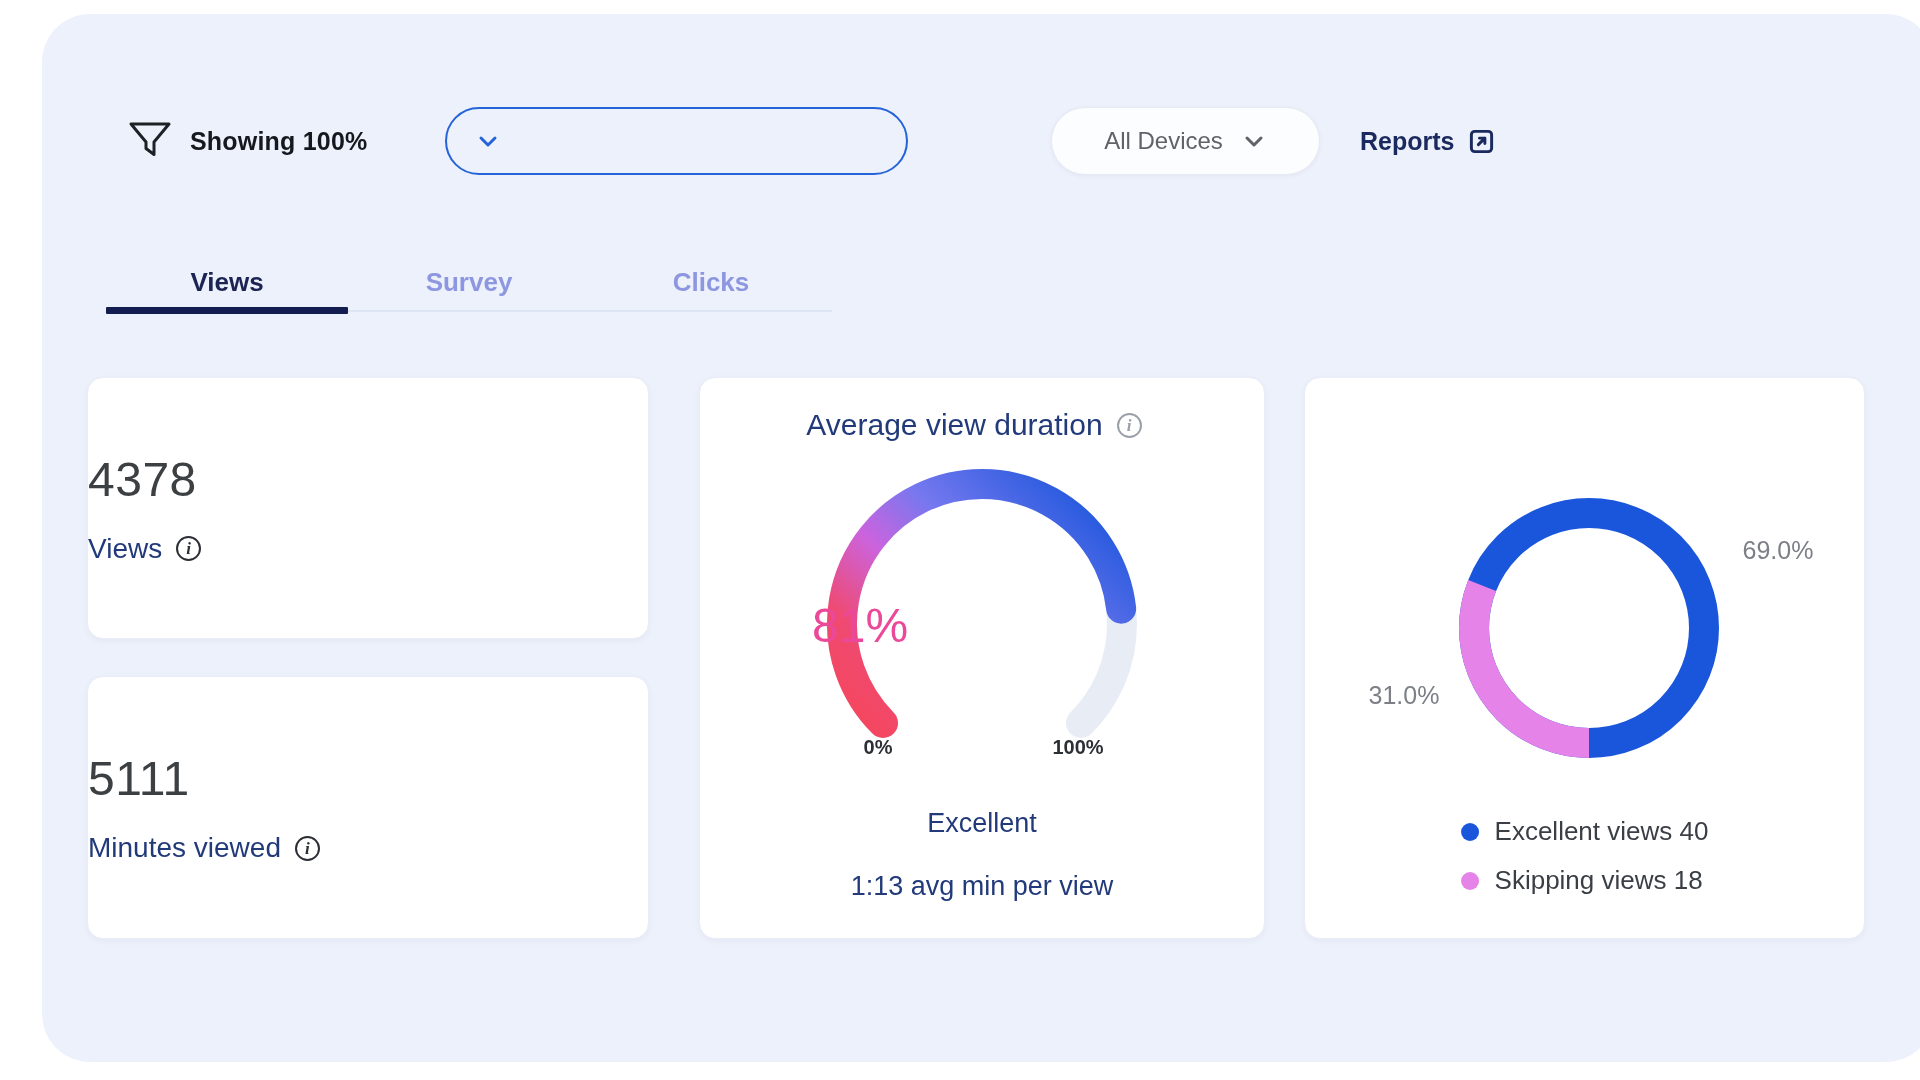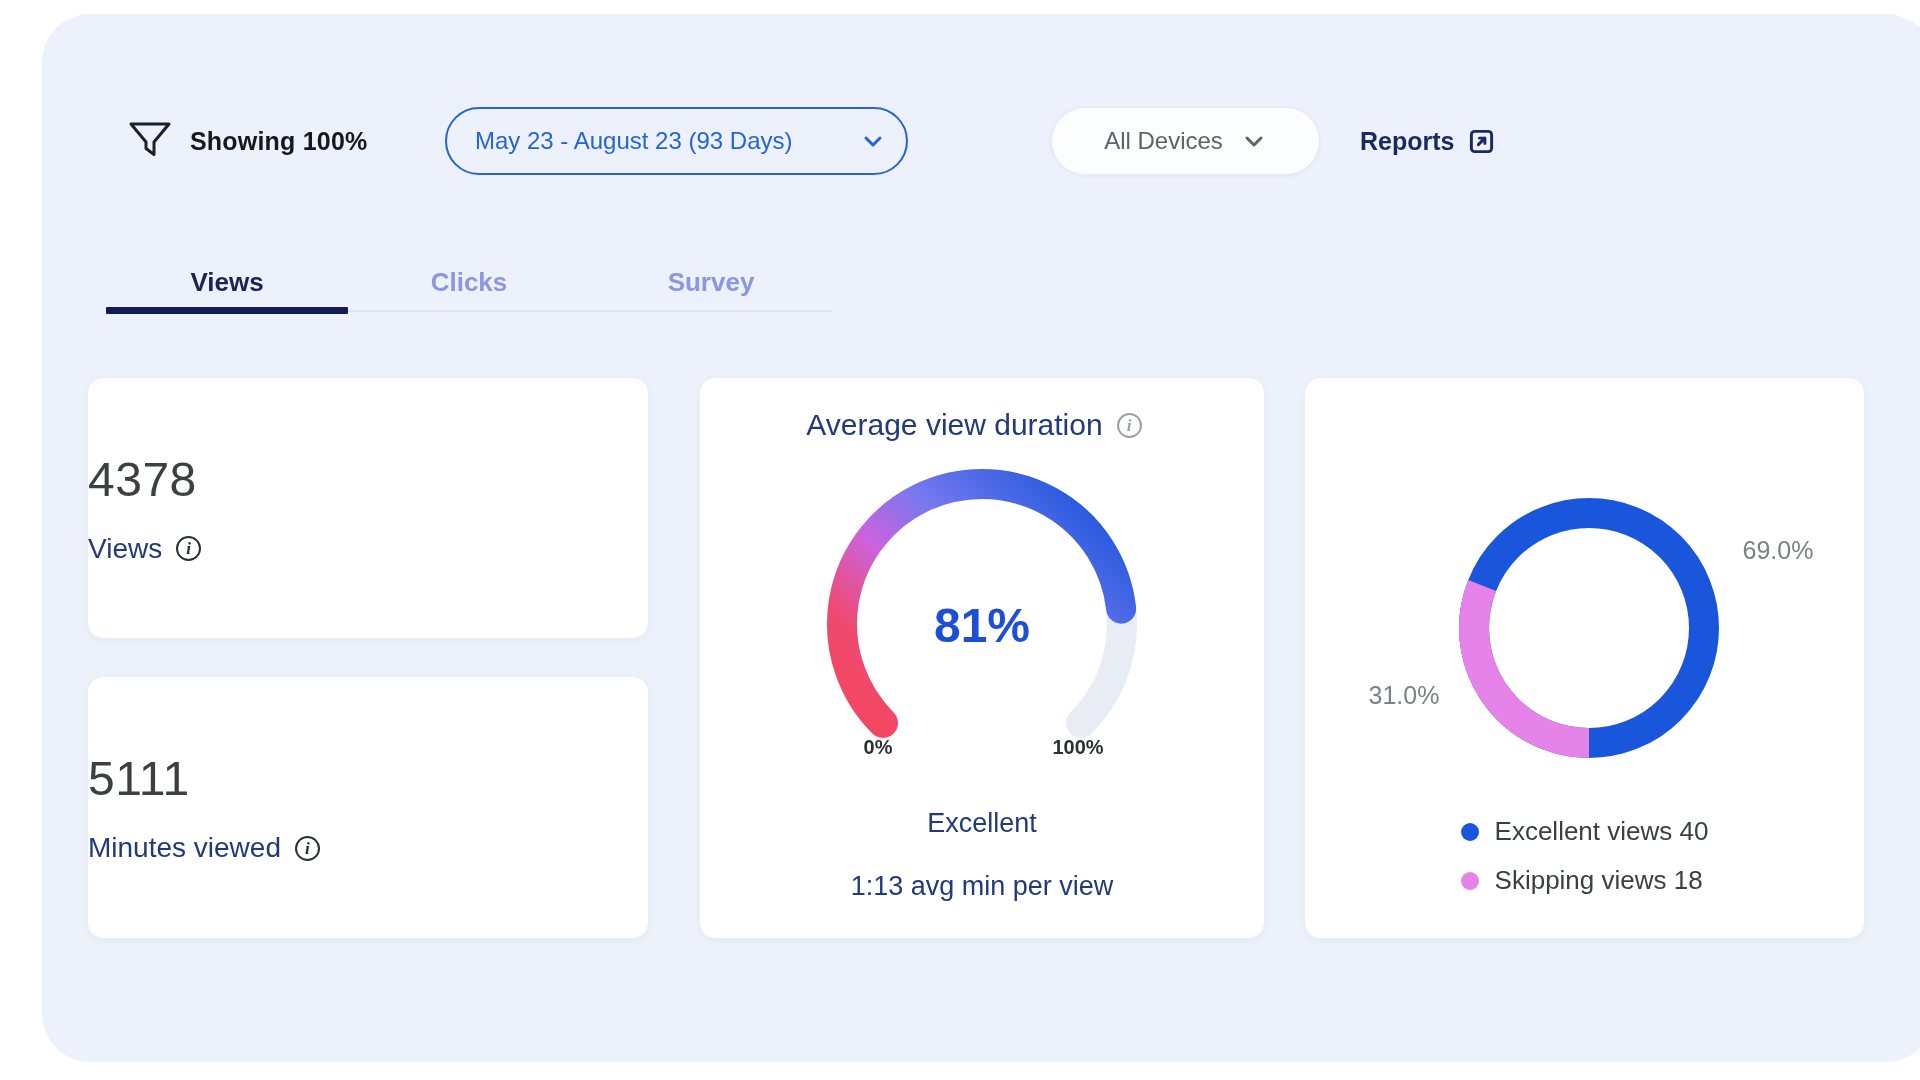--- a/index.html
+++ b/index.html
@@ -49,22 +49,22 @@
   .info-icon{display:inline-flex;align-items:center;justify-content:center;
              width:25px;height:25px;border-radius:50%;box-sizing:border-box;flex:0 0 auto;}
   .info-dark{border:2.5px solid #2b2e35;color:#2b2e35;}
   .info-gray{border:2.5px solid #9aa0a8;color:#9aa0a8;}
   .info-icon::after{content:"i";font-family:"Liberation Serif",serif;font-style:italic;
              font-weight:700;font-size:17px;line-height:1;}
 
   
   .gauge-wrap{position:absolute;left:50%;transform:translateX(-50%);top:86px;
               width:340px;height:310px;}
-  .gauge-value{position:absolute;left:0;right:0;top:134px;text-align:center;
-               font-size:48px;color:#1d4ed8;font-weight:bold;}
+  .gauge-value{position:absolute;left:0;right:0;top:134px;
+               font-size:48px;color:#ec4899;}
   .gauge-minmax{position:absolute;width:90px;text-align:center;top:272px;
                 font-size:20px;font-weight:600;color:#2c2f33;}
   .gauge-min{left:21px;} .gauge-max{left:221px;}
   .gauge-rating{position:absolute;left:0;right:0;top:430px;text-align:center;
                 font-size:27px;color:#223a7a;}
   .gauge-note{position:absolute;left:0;right:0;top:493px;text-align:center;
               font-size:27px;color:#223a7a;}
 
   
   .donut-wrap{position:absolute;left:144px;top:110px;width:280px;height:280px;}
@@ -85,21 +85,20 @@
   <div class="panel">
 
     <div class="tb funnel-wrap">
       <svg width="44" height="42" viewBox="0 0 44 40">
         <path class="icon-stroke" d="M3 3h38L26 21v12.5l-8-6V21L3 3z"></path>
       </svg>
     </div>
     <div class="tb showing">Showing 100%</div>
 
     <div class="tb date-pill">
-      <span>May 23 - August 23 (93 Days)</span>
       <svg width="26" height="26" viewBox="0 0 26 26">
         <path d="M6 10l7 7 7-7" fill="none" stroke="#2563d9" stroke-width="3" stroke-linecap="round" stroke-linejoin="round"></path>
       </svg>
     </div>
 
     <div class="tb reports">
       <span>Reports</span>
       <svg width="27" height="27" viewBox="0 0 24 24">
         <rect x="3" y="3" width="18" height="18" rx="3" fill="none" stroke="#1b2a5e" stroke-width="2.6"></rect>
         <path d="M9.2 14.8L15 9M10.2 9H15v4.8" fill="none" stroke="#1b2a5e" stroke-width="2.6" stroke-linecap="round" stroke-linejoin="round"></path>
@@ -108,22 +107,22 @@
 
     <div class="tb devices-pill">
       <span>All Devices</span>
       <svg width="26" height="26" viewBox="0 0 26 26">
         <path d="M6 10l7 7 7-7" fill="none" stroke="#5f6368" stroke-width="3" stroke-linecap="round" stroke-linejoin="round"></path>
       </svg>
     </div>
 
     <div class="tabs">
       <div class="tab active">Views</div>
+      <div class="tab">Survey</div>
       <div class="tab">Clicks</div>
-      <div class="tab">Survey</div>
     </div>
 
     <div class="card card-stat1">
       <div class="stat-inner">
         <div class="stat-value">4378</div>
         <div class="stat-label-row">
           <span>Views</span>
           <span class="info-icon info-dark"></span>
         </div>
       </div>

